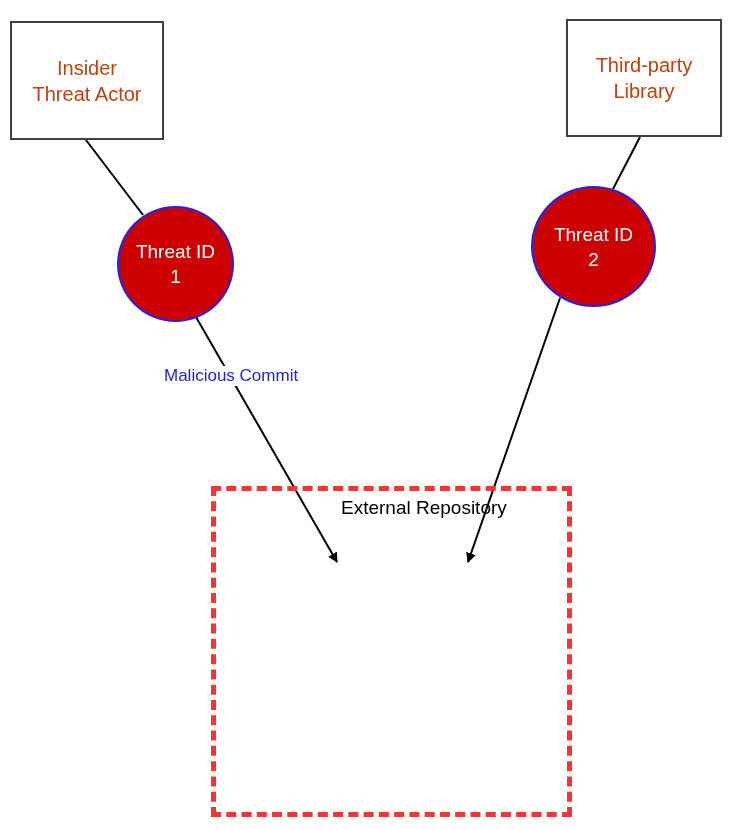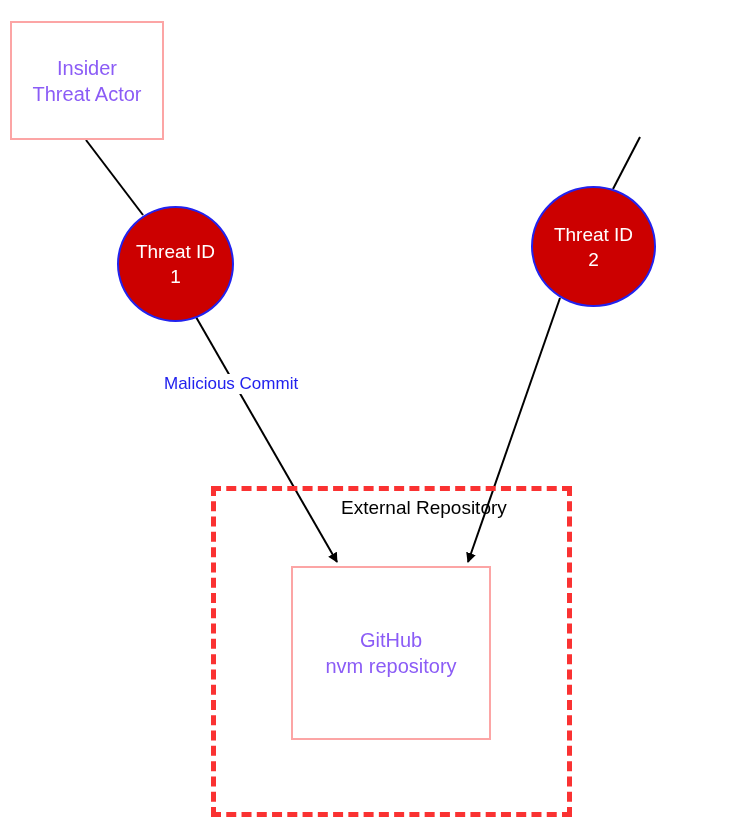--- a/index.html
+++ b/index.html
@@ -22,26 +22,26 @@
     position: absolute;
     left: 0;
     top: 0;
     width: 733px;
     height: 830px;
   }
   .node-box {
     position: absolute;
     box-sizing: border-box;
     background: #ffffff;
-    border: 2px solid #fca5a5;
+    border: 2px solid #404040;
     display: flex;
     align-items: center;
     justify-content: center;
     text-align: center;
-    color: #8b5cf6;
+    color: #c2410c;
     font-size: 20px;
     line-height: 26px;
     white-space: pre-line;
     z-index: 3;
   }
   .node-circle {
     position: absolute;
     box-sizing: border-box;
     border-radius: 50%;
     display: flex;
@@ -99,28 +99,28 @@
   </svg>
 
   <div class="group-box" style="left:211px; top:486px; width:361px; height:331px;
               border:5px dashed #fa3232;"></div>
 
   <div class="group-title" style="left:341px; top:497px;">External Repository</div>
 
   <div class="node-box" style="left:10px; top:21px; width:154px; height:119px;">Insider
 Threat Actor</div>
 
+  <div class="node-box" style="left:566px; top:19px; width:156px; height:118px;">Third-party
+Library</div>
 
   <div class="node-circle" style="left:117px; top:206px; width:117px; height:116px;
               background:#cc0000; border:2px solid #2222ee; color:#ffffff;">Threat ID
 1</div>
 
   <div class="node-circle" style="left:531px; top:186px; width:125px; height:121px;
               background:#cc0000; border:2px solid #2222ee; color:#ffffff;">Threat ID
 2</div>
 
-  <div class="node-box" style="left:291px; top:566px; width:200px; height:174px; z-index:3;">GitHub
-nvm repository</div>
 
-  <div class="edge-label" style="left:163px; top:366px;margin-top:8px;">Malicious Commit</div>
+  <div class="edge-label" style="left:163px; top:366px;">Malicious Commit</div>
 
 
 </div>
 
 </body></html>

